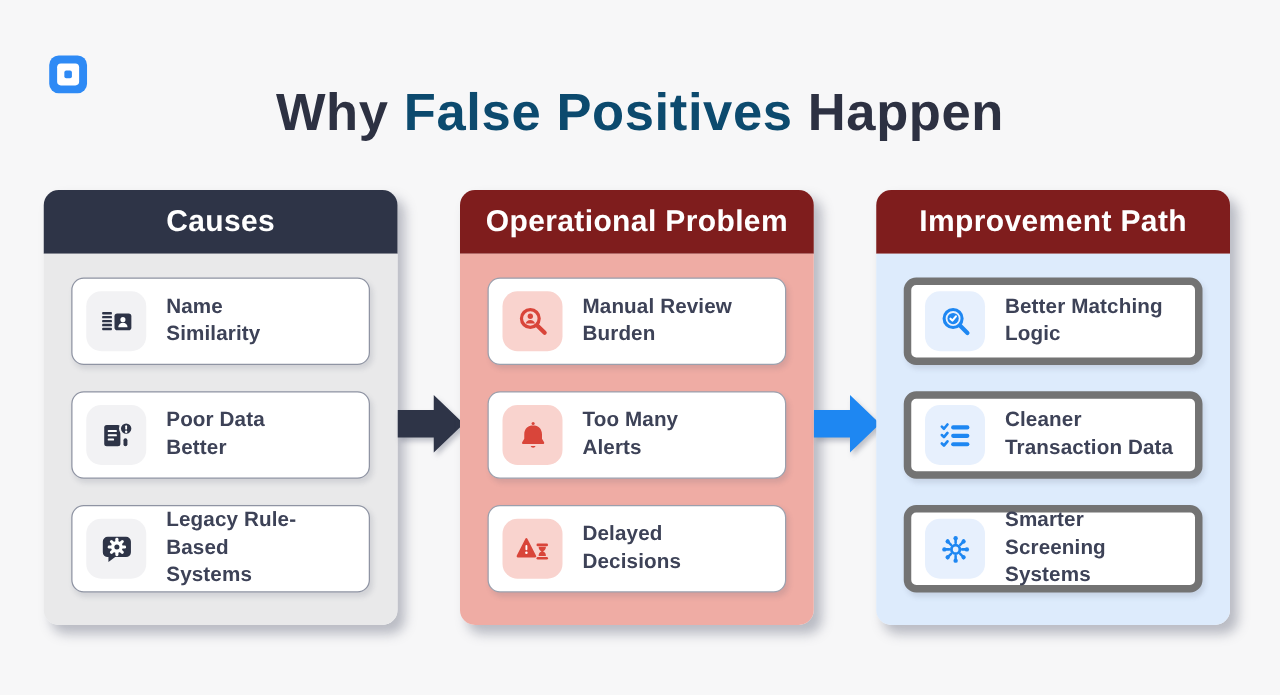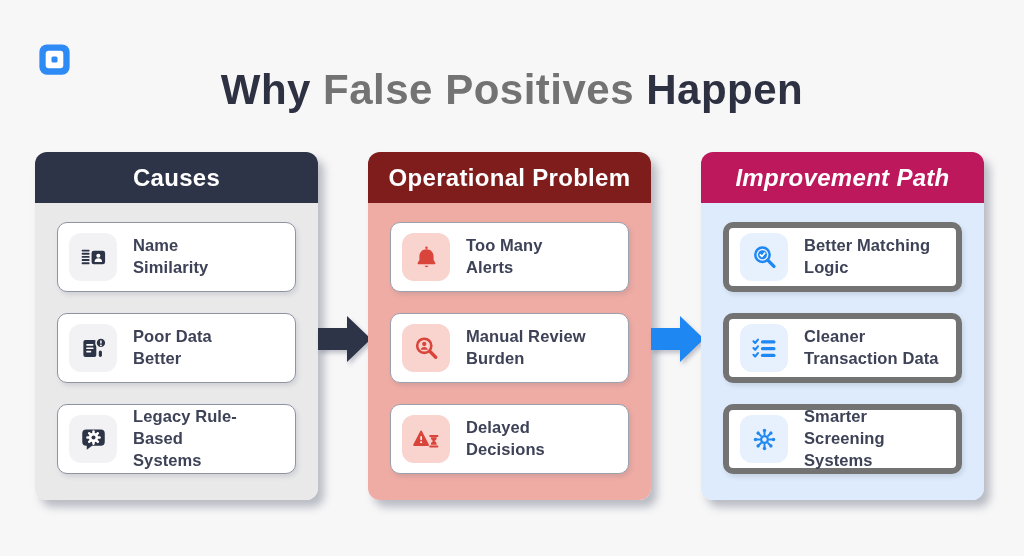--- a/index.html
+++ b/index.html
@@ -18,21 +18,21 @@
   }
   .title {
     position: absolute;
     left: 0; right: 0; top: 66px;
     text-align: center;
     font-size: 42px;
     font-weight: bold;
     color: #2d3142;
     letter-spacing: 0.5px;
   }
-  .title .hl { color: #737373; }
+  .title .hl { color: #0c4a6e; }
 
   .column {
     position: absolute;
     top: 152px;
     width: 283px;
     height: 348px;
     border-radius: 12px;
     box-shadow: 6px 7px 9px rgba(84,90,110,0.38);
   }
   .col-1 { left: 35px; }
@@ -56,21 +56,21 @@
     padding: 19px 22px;
     display: flex;
     flex-direction: column;
     gap: 21px;
   }
 
   .t-dark .col-header { background: #2e3447; }
   .t-dark .col-body   { background: #e9e9ea; }
   .t-red  .col-header { background: #7f1d1d; }
   .t-red  .col-body   { background: #efaca4; }
-  .t-blue .col-header { background: #be185d; font-style: italic; }
+  .t-blue .col-header { background: #7f1d1d; }
   .t-blue .col-body   { background: #ddebfc; }
 
   .card {
     height: 70px;
     background: #ffffff;
     border-radius: 10px;
     display: flex;
     align-items: center;
     gap: 16px;
     padding: 0 10px 0 11px;
@@ -199,43 +199,43 @@
     <polygon points="0,15 29,15 29,3 53,26 29,49 29,37 0,37" fill="#2e3447"></polygon>
   </svg>
 
   <div class="column col-2 t-red">
     <div class="col-header">Operational Problem</div>
     <div class="col-body">
 
       <div class="card">
         <div class="tile">
           <svg width="27" height="27" viewBox="0 0 24 24">
-            <circle cx="12" cy="3.4" r="1.1" fill="#d9453a"></circle>
-            <path d="M12 4.6c-3.7 0-6.3 2.7-6.3 6.4v3.2l-1.5 2.5c-.3.6.1 1.3.8 1.3h14c.7 0 1.1-.7.8-1.3l-1.5-2.5V11c0-3.7-2.6-6.4-6.3-6.4z" fill="#d9453a"></path>
-            <path d="M10.2 19.3a1.9 1.9 0 0 0 3.6 0z" fill="#d9453a"></path>
-          </svg>
-        </div>
-        <div class="card-text">
-          <div>Too Many</div>
-          <div>Alerts</div>
-        </div>
-      </div>
-
-      <div class="card">
-        <div class="tile">
-          <svg width="27" height="27" viewBox="0 0 24 24">
             <circle cx="10" cy="9.6" r="6.3" fill="none" stroke="#d9453a" stroke-width="2.3"></circle>
             <circle cx="10" cy="8" r="1.9" fill="#d9453a"></circle>
             <path d="M6.7 13.2a3.4 3.4 0 0 1 6.6 0z" fill="#d9453a"></path>
             <line x1="14.9" y1="14.5" x2="20.2" y2="19.8" stroke="#d9453a" stroke-width="3" stroke-linecap="round"></line>
           </svg>
         </div>
         <div class="card-text">
           <div>Manual Review</div>
           <div>Burden</div>
+        </div>
+      </div>
+
+      <div class="card">
+        <div class="tile">
+          <svg width="27" height="27" viewBox="0 0 24 24">
+            <circle cx="12" cy="3.4" r="1.1" fill="#d9453a"></circle>
+            <path d="M12 4.6c-3.7 0-6.3 2.7-6.3 6.4v3.2l-1.5 2.5c-.3.6.1 1.3.8 1.3h14c.7 0 1.1-.7.8-1.3l-1.5-2.5V11c0-3.7-2.6-6.4-6.3-6.4z" fill="#d9453a"></path>
+            <path d="M10.2 19.3a1.9 1.9 0 0 0 3.6 0z" fill="#d9453a"></path>
+          </svg>
+        </div>
+        <div class="card-text">
+          <div>Too Many</div>
+          <div>Alerts</div>
         </div>
       </div>
 
       <div class="card">
         <div class="tile">
           <svg width="27" height="27" viewBox="0 0 24 24">
             <polygon points="7.2,4.8 13.4,16.9 1,16.9" fill="#d9453a" stroke="#d9453a" stroke-width="1.6" stroke-linejoin="round"></polygon>
             <rect x="6.55" y="8.9" width="1.35" height="3.7" rx="0.67" fill="#fff"></rect>
             <circle cx="7.22" cy="14.4" r="0.9" fill="#fff"></circle>
             <rect x="14.4" y="7.9" width="8.2" height="1.8" rx="0.9" fill="#d9453a"></rect>

